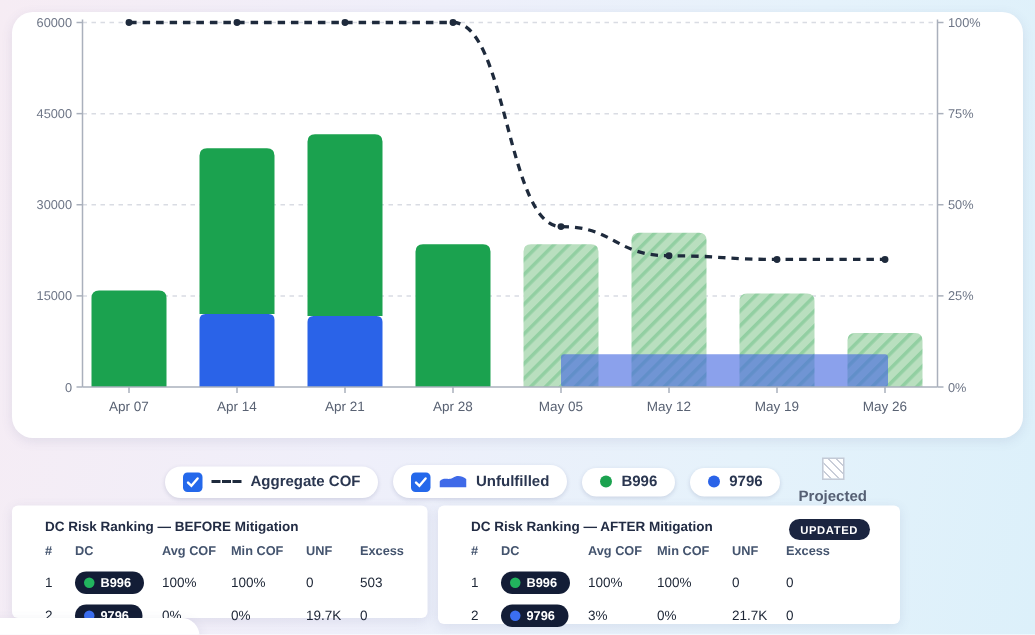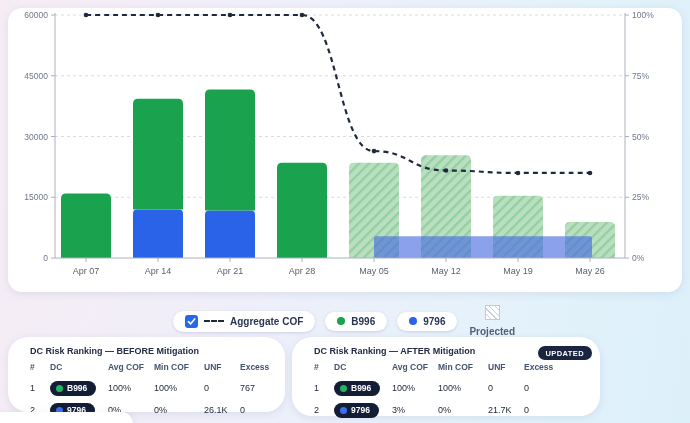--- a/index.html
+++ b/index.html
@@ -1,21 +1,21 @@
 <!DOCTYPE html>
 <html><head>
 <meta charset="utf-8">
 <style>
   html,body{margin:0;padding:0;}
   body{
     width:690px;height:423px;overflow:hidden;position:relative;
     font-family:"Liberation Sans",sans-serif;
     background:linear-gradient(100deg,#f6ecf4 0%,#efeffa 38%,#e5f2fb 72%,#dcf0fa 100%);
   }
-  .card{position:absolute;background:#ffffff;border-radius:20px;
+  .card{position:absolute;background:#ffffff;border-radius:4px;
         box-shadow:0 2px 8px rgba(80,90,140,0.12);}
   #chart-card{left:8px;top:8px;width:674px;height:284px;border-radius:14px;}
   #chart-card svg{display:block;}
 
   
   #legend-row{position:absolute;left:0;top:301px;width:690px;display:flex;
               justify-content:center;align-items:center;gap:10px;}
   .legend-pill{display:flex;align-items:center;gap:6px;background:#ffffff;
                border-radius:14px;padding:4px 12px;box-shadow:0 1px 3px rgba(60,70,120,0.18);
                font-size:10px;font-weight:bold;color:#2a3650;}
@@ -36,21 +36,21 @@
   .risk-title{font-size:9px;font-weight:bold;color:#222c44;margin:2px 0 6px 0;}
   .risk-grid{display:grid;grid-template-columns:20px 58px 46px 50px 36px 35px;
              align-items:center;column-gap:0;}
   .risk-head{font-size:8.5px;font-weight:bold;color:#44546e;padding-bottom:5px;}
   .risk-cell{font-size:9px;color:#1c2535;padding:3.5px 0;}
   .num-r{}
   .dc-pill{display:inline-flex;align-items:center;gap:4px;background:#131d36;
            color:#ffffff;font-size:8.5px;font-weight:bold;border-radius:9px;
            padding:2.5px 9px 2.5px 6px;}
   .dc-pill .dot{width:7px;height:7px;}
-  .updated-badge{position:absolute;right:8px;top:9px;background:#1b2540;color:#fff;
+  .updated-badge{position:absolute;right:20px;top:9px;background:#1b2540;color:#fff;
                  font-size:7.5px;font-weight:bold;letter-spacing:.4px;
                  border-radius:8px;padding:2.5px 8px;}
   #partial-card{left:-10px;top:412px;width:143px;height:22px;border-radius:0 12px 0 0;}
 </style>
 </head>
 <body>
 
 <div id="chart-card" class="card">
   <svg id="chart-svg" width="674" height="284">
       <defs>
@@ -129,20 +129,31 @@
     <div class="legend-pill">
       <span class="chk">
         <svg width="9" height="9" viewBox="0 0 10 10">
           <path d="M1.5 5.2 L4 7.6 L8.6 2.2" stroke="#fff" stroke-width="1.8" fill="none" stroke-linecap="round"></path>
         </svg>
       </span>
       <span class="dash-icon"></span>
       <span>Aggregate COF</span>
     </div>
     <div class="legend-pill">
+      <span class="chk">
+        <svg width="9" height="9" viewBox="0 0 10 10">
+          <path d="M1.5 5.2 L4 7.6 L8.6 2.2" stroke="#fff" stroke-width="1.8" fill="none" stroke-linecap="round"></path>
+        </svg>
+      </span>
+      <span><svg width="18" height="11" viewBox="0 0 18 11">
+          <path d="M0,11 L0,7 C3,3.5 6,6.5 9,4.5 C12,2.5 15,3.5 18,5.5 L18,11 Z" fill="#3f6ae8"></path>
+        </svg></span>
+      <span>Unfulfilled</span>
+    </div>
+    <div class="legend-pill">
       <span class="dot" style="background: rgb(27, 162, 79);"></span>
       <span>B996</span>
     </div>
     <div class="legend-pill">
       <span class="dot" style="background: rgb(42, 99, 232);"></span>
       <span>9796</span>
     </div>
     <div class="legend-plain">
       <span class="hatch-swatch"></span>
       <span>Projected</span>
@@ -159,29 +170,29 @@
       <div class="risk-head num-r">UNF</div>
       <div class="risk-head num-r">Excess</div>
       <div class="risk-cell">1</div>
       <div class="risk-cell"><span class="dc-pill">
           <span class="dot" style="background: rgb(34, 180, 94);"></span>
           <span>B996</span>
         </span></div>
       <div class="risk-cell">100%</div>
       <div class="risk-cell">100%</div>
       <div class="risk-cell num-r">0</div>
-      <div class="risk-cell num-r">767</div>
+      <div class="risk-cell num-r">503</div>
       <div class="risk-cell">2</div>
       <div class="risk-cell"><span class="dc-pill">
           <span class="dot" style="background: rgb(59, 110, 240);"></span>
           <span>9796</span>
         </span></div>
       <div class="risk-cell">0%</div>
       <div class="risk-cell">0%</div>
-      <div class="risk-cell num-r">26.1K</div>
+      <div class="risk-cell num-r">19.7K</div>
       <div class="risk-cell num-r">0</div>
     </div>
 </div>
 
 <div id="table-after" class="card risk-card">
   <div class="risk-title">DC Risk Ranking — AFTER Mitigation</div>
   <div class="updated-badge">UPDATED</div>
   <div class="risk-grid">
       <div class="risk-head">#</div>
       <div class="risk-head">DC</div>

